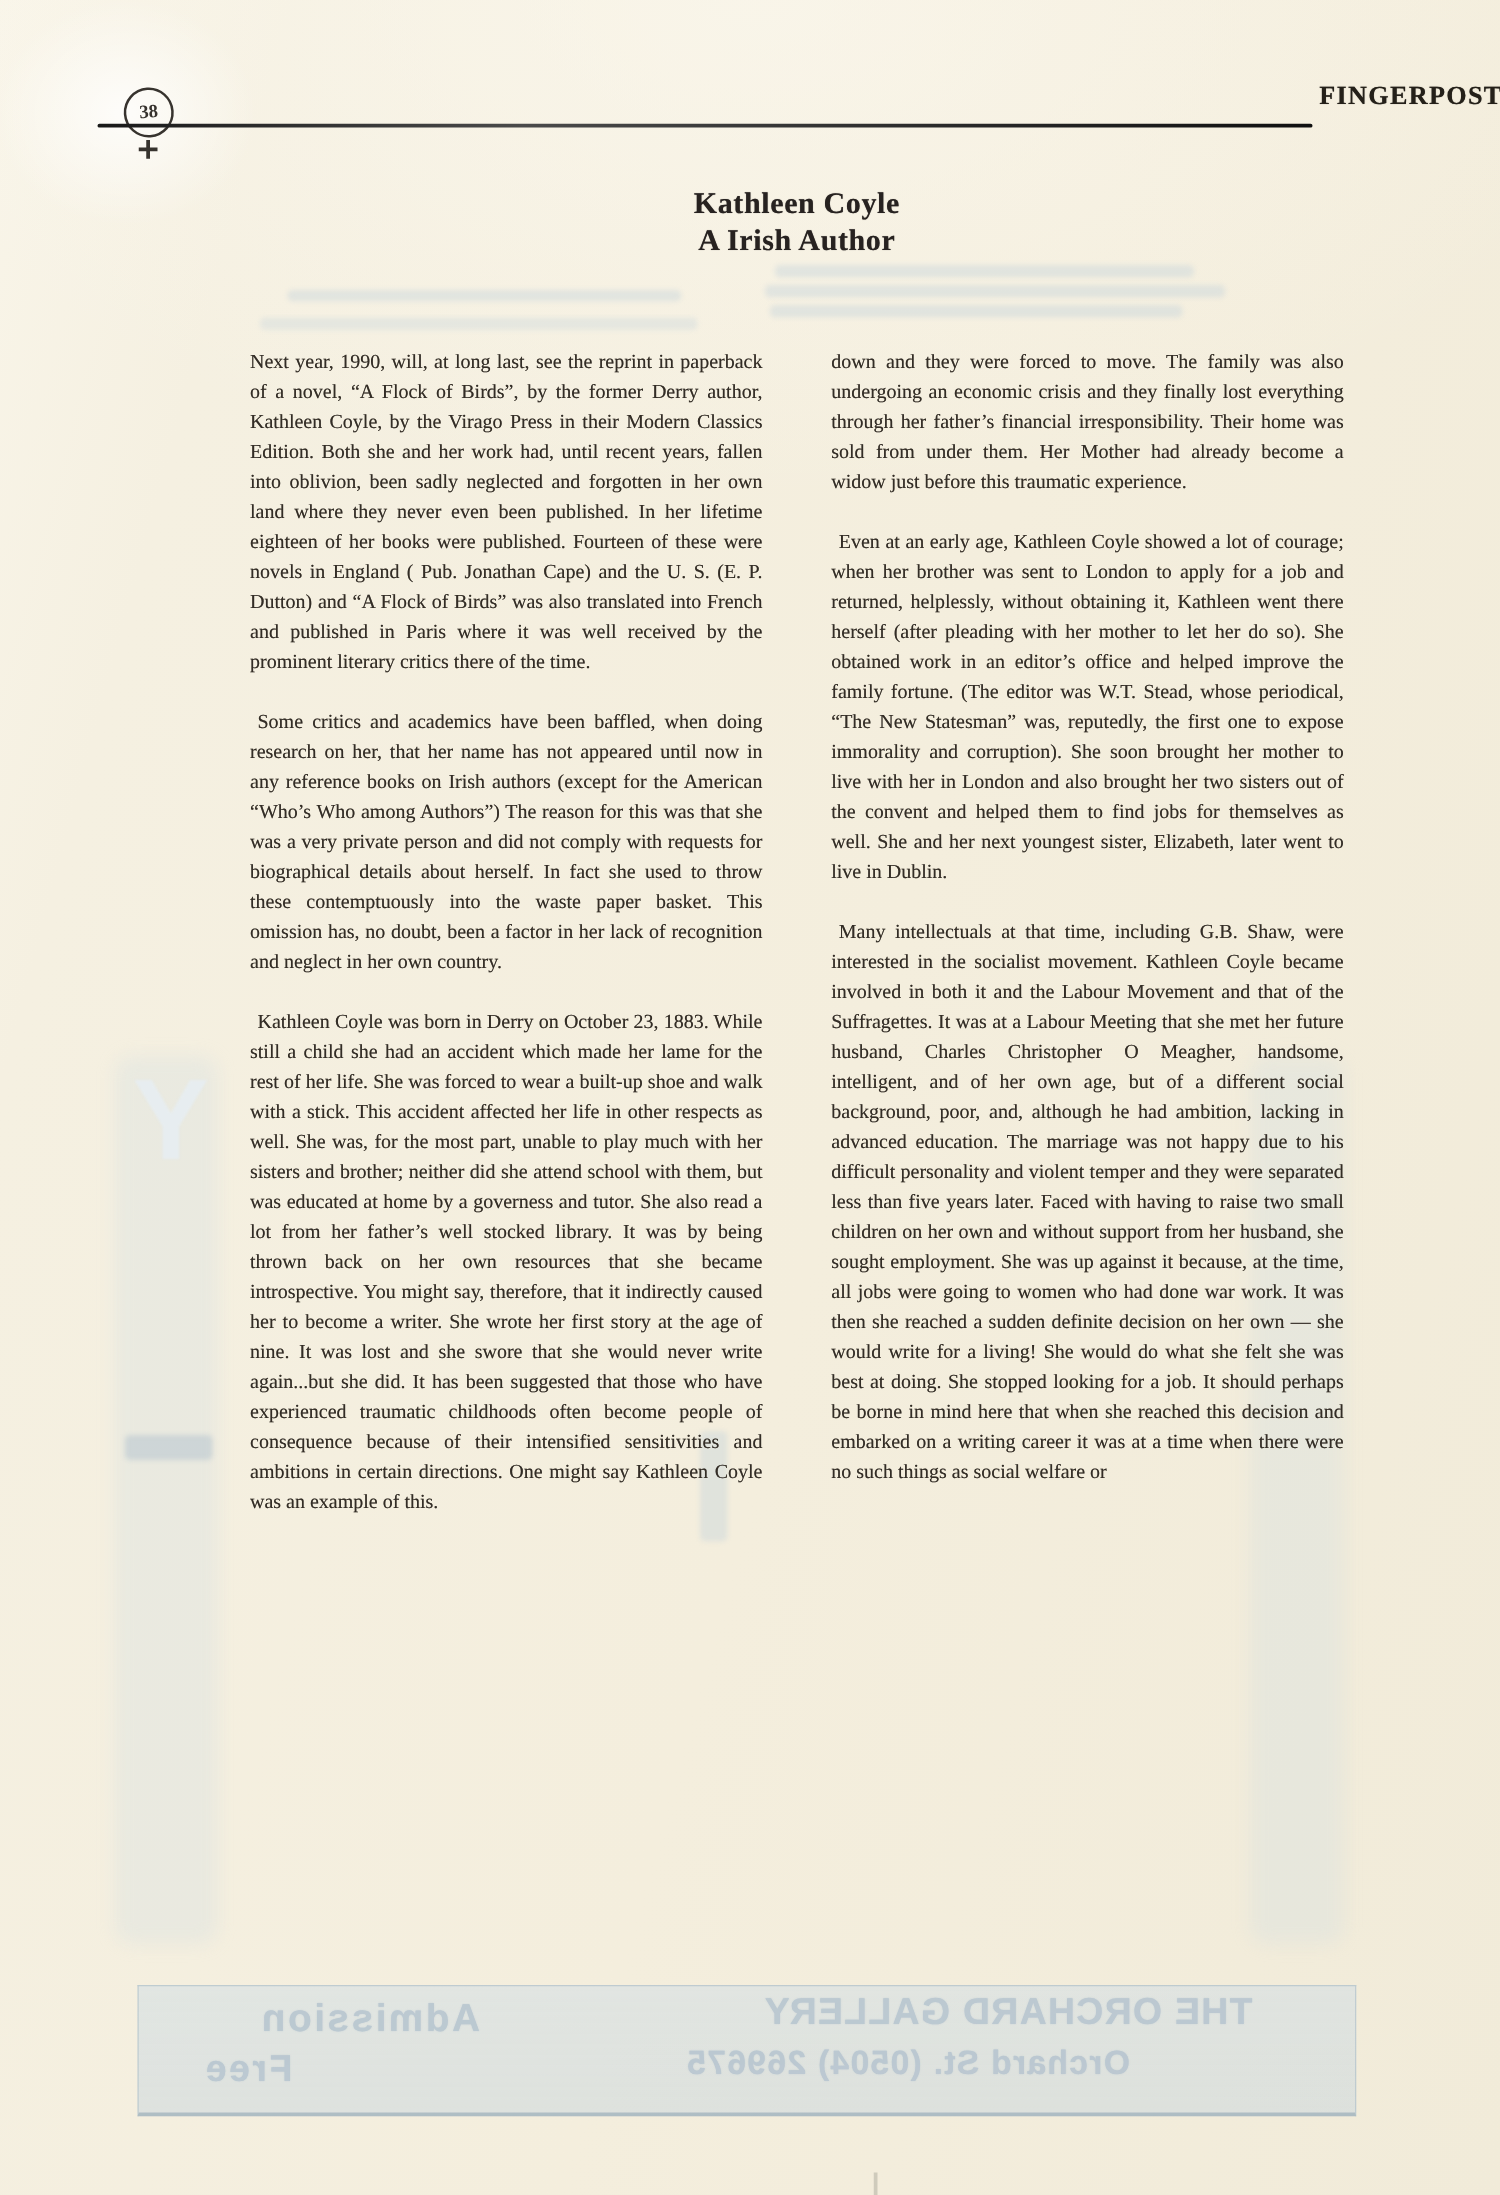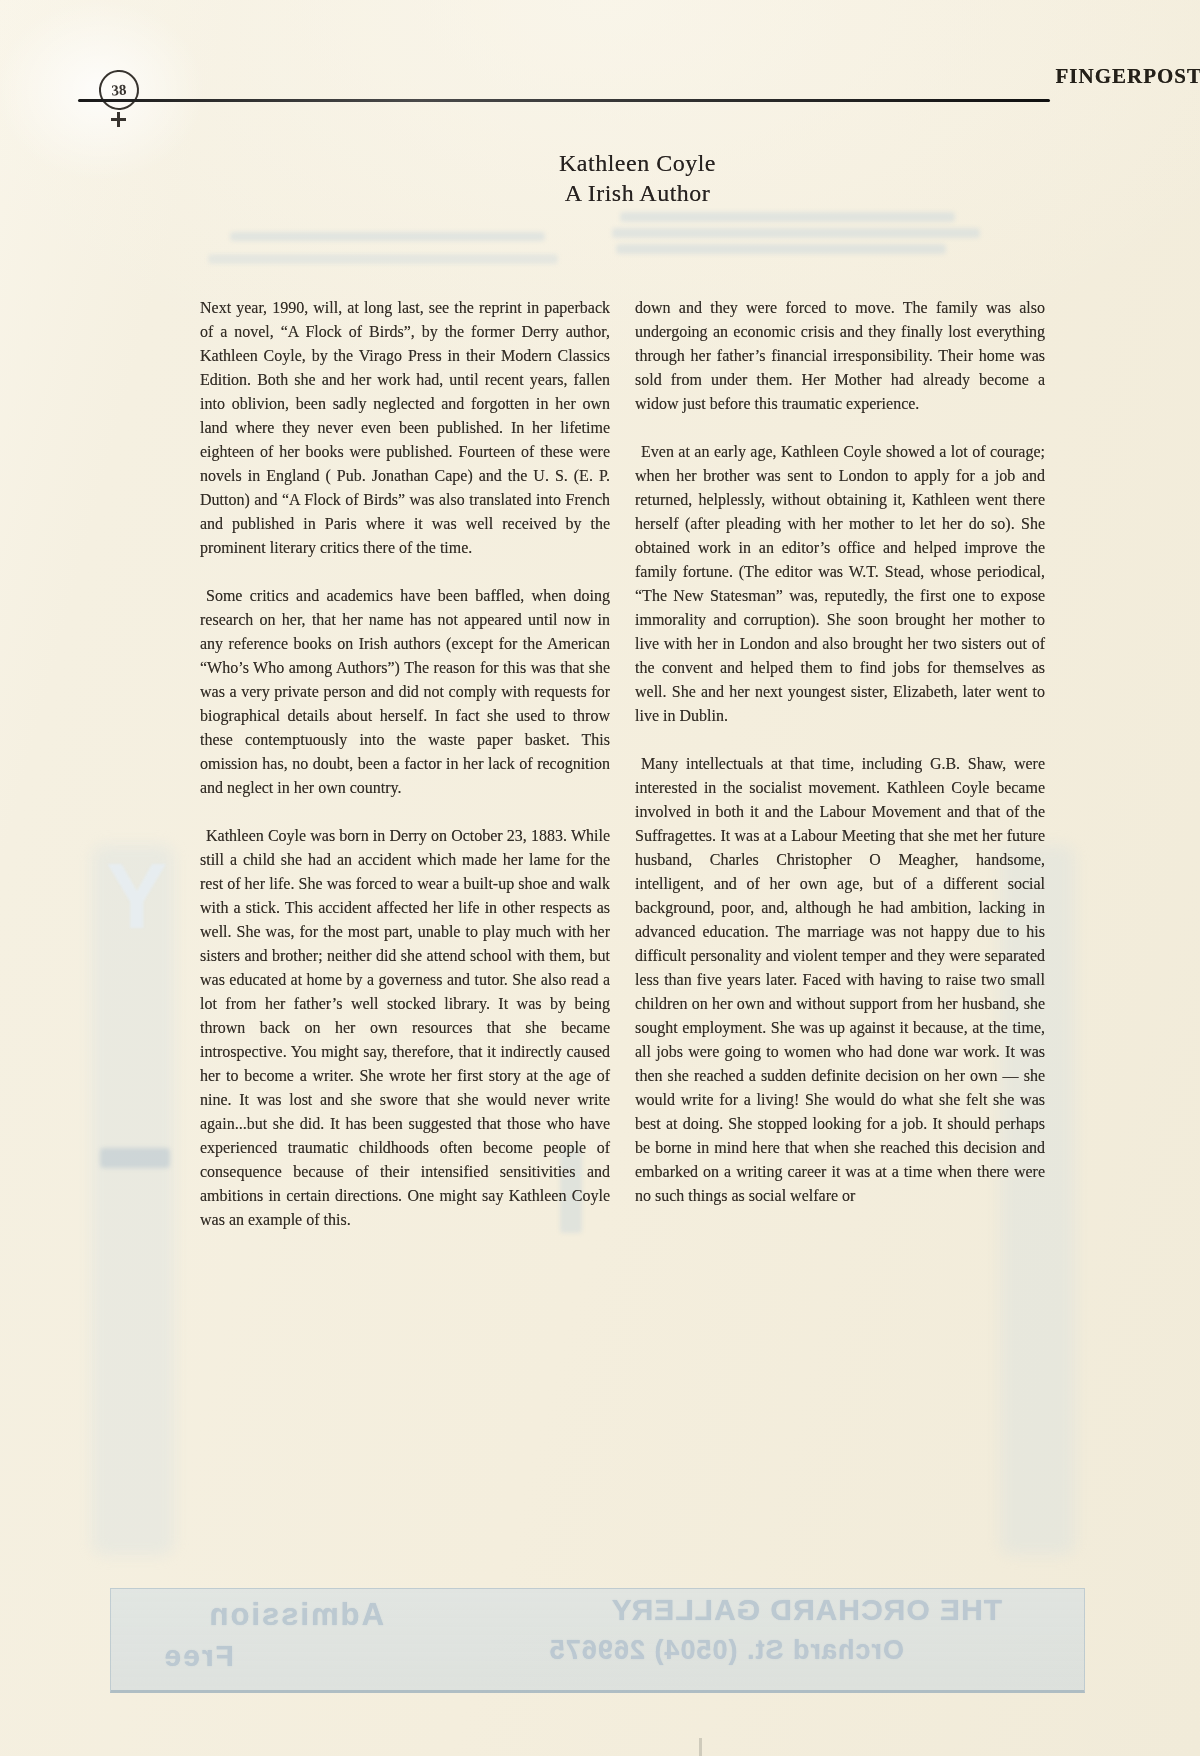--- a/index.html
+++ b/index.html
@@ -32,32 +32,32 @@
     border-radius:2px;
   }
   .masthead{
     position:absolute;right:-2px;top:64px;
     font-size:21px;font-weight:bold;letter-spacing:1px;
     color:#242019;white-space:nowrap;
     text-shadow:0 0 0.6px rgba(36,32,25,0.7);
   }
   
   .title-wrap{position:absolute;left:200px;top:148px;width:875px;text-align:center;}
-  .title-line{font-size:24px;font-weight:normal;letter-spacing:0.5px;color:#272220;
+  .title-line{font-size:24px;font-weight:bold;letter-spacing:0.5px;color:#272220;
     line-height:30px;text-shadow:0 0 0.6px rgba(39,34,32,0.65);text-align:center;}
   
   .col{
     position:absolute;top:278px;width:410px;
     font-size:16px;line-height:24px;text-align:justify;
     color:#332d26;text-shadow:0 0 0.5px rgba(51,45,38,0.55);
   }
   .col-left{left:200px;}
-  .col-right{left:635px;}
+  .col-right{left:665px;}
   .col p{margin:0 0 24px 0;text-indent:6px;}
-  .col p:first-child{text-indent:0;margin-top:18px;}
+  .col p:first-child{text-indent:0;}
   
   .wash{position:absolute;background:rgba(199,212,220,0.45);border-radius:4px;filter:blur(2px);}
   .wash.soft{background:rgba(206,218,226,0.28);filter:blur(7px);border-radius:14px;}
   .margin-letter{
     position:absolute;left:106px;top:850px;
     font-family:"Liberation Sans","DejaVu Sans",sans-serif;
     font-size:92px;font-weight:bold;color:rgba(231,237,240,0.95);
     transform:scaleX(-1);filter:blur(1px);line-height:1;
   }
   

